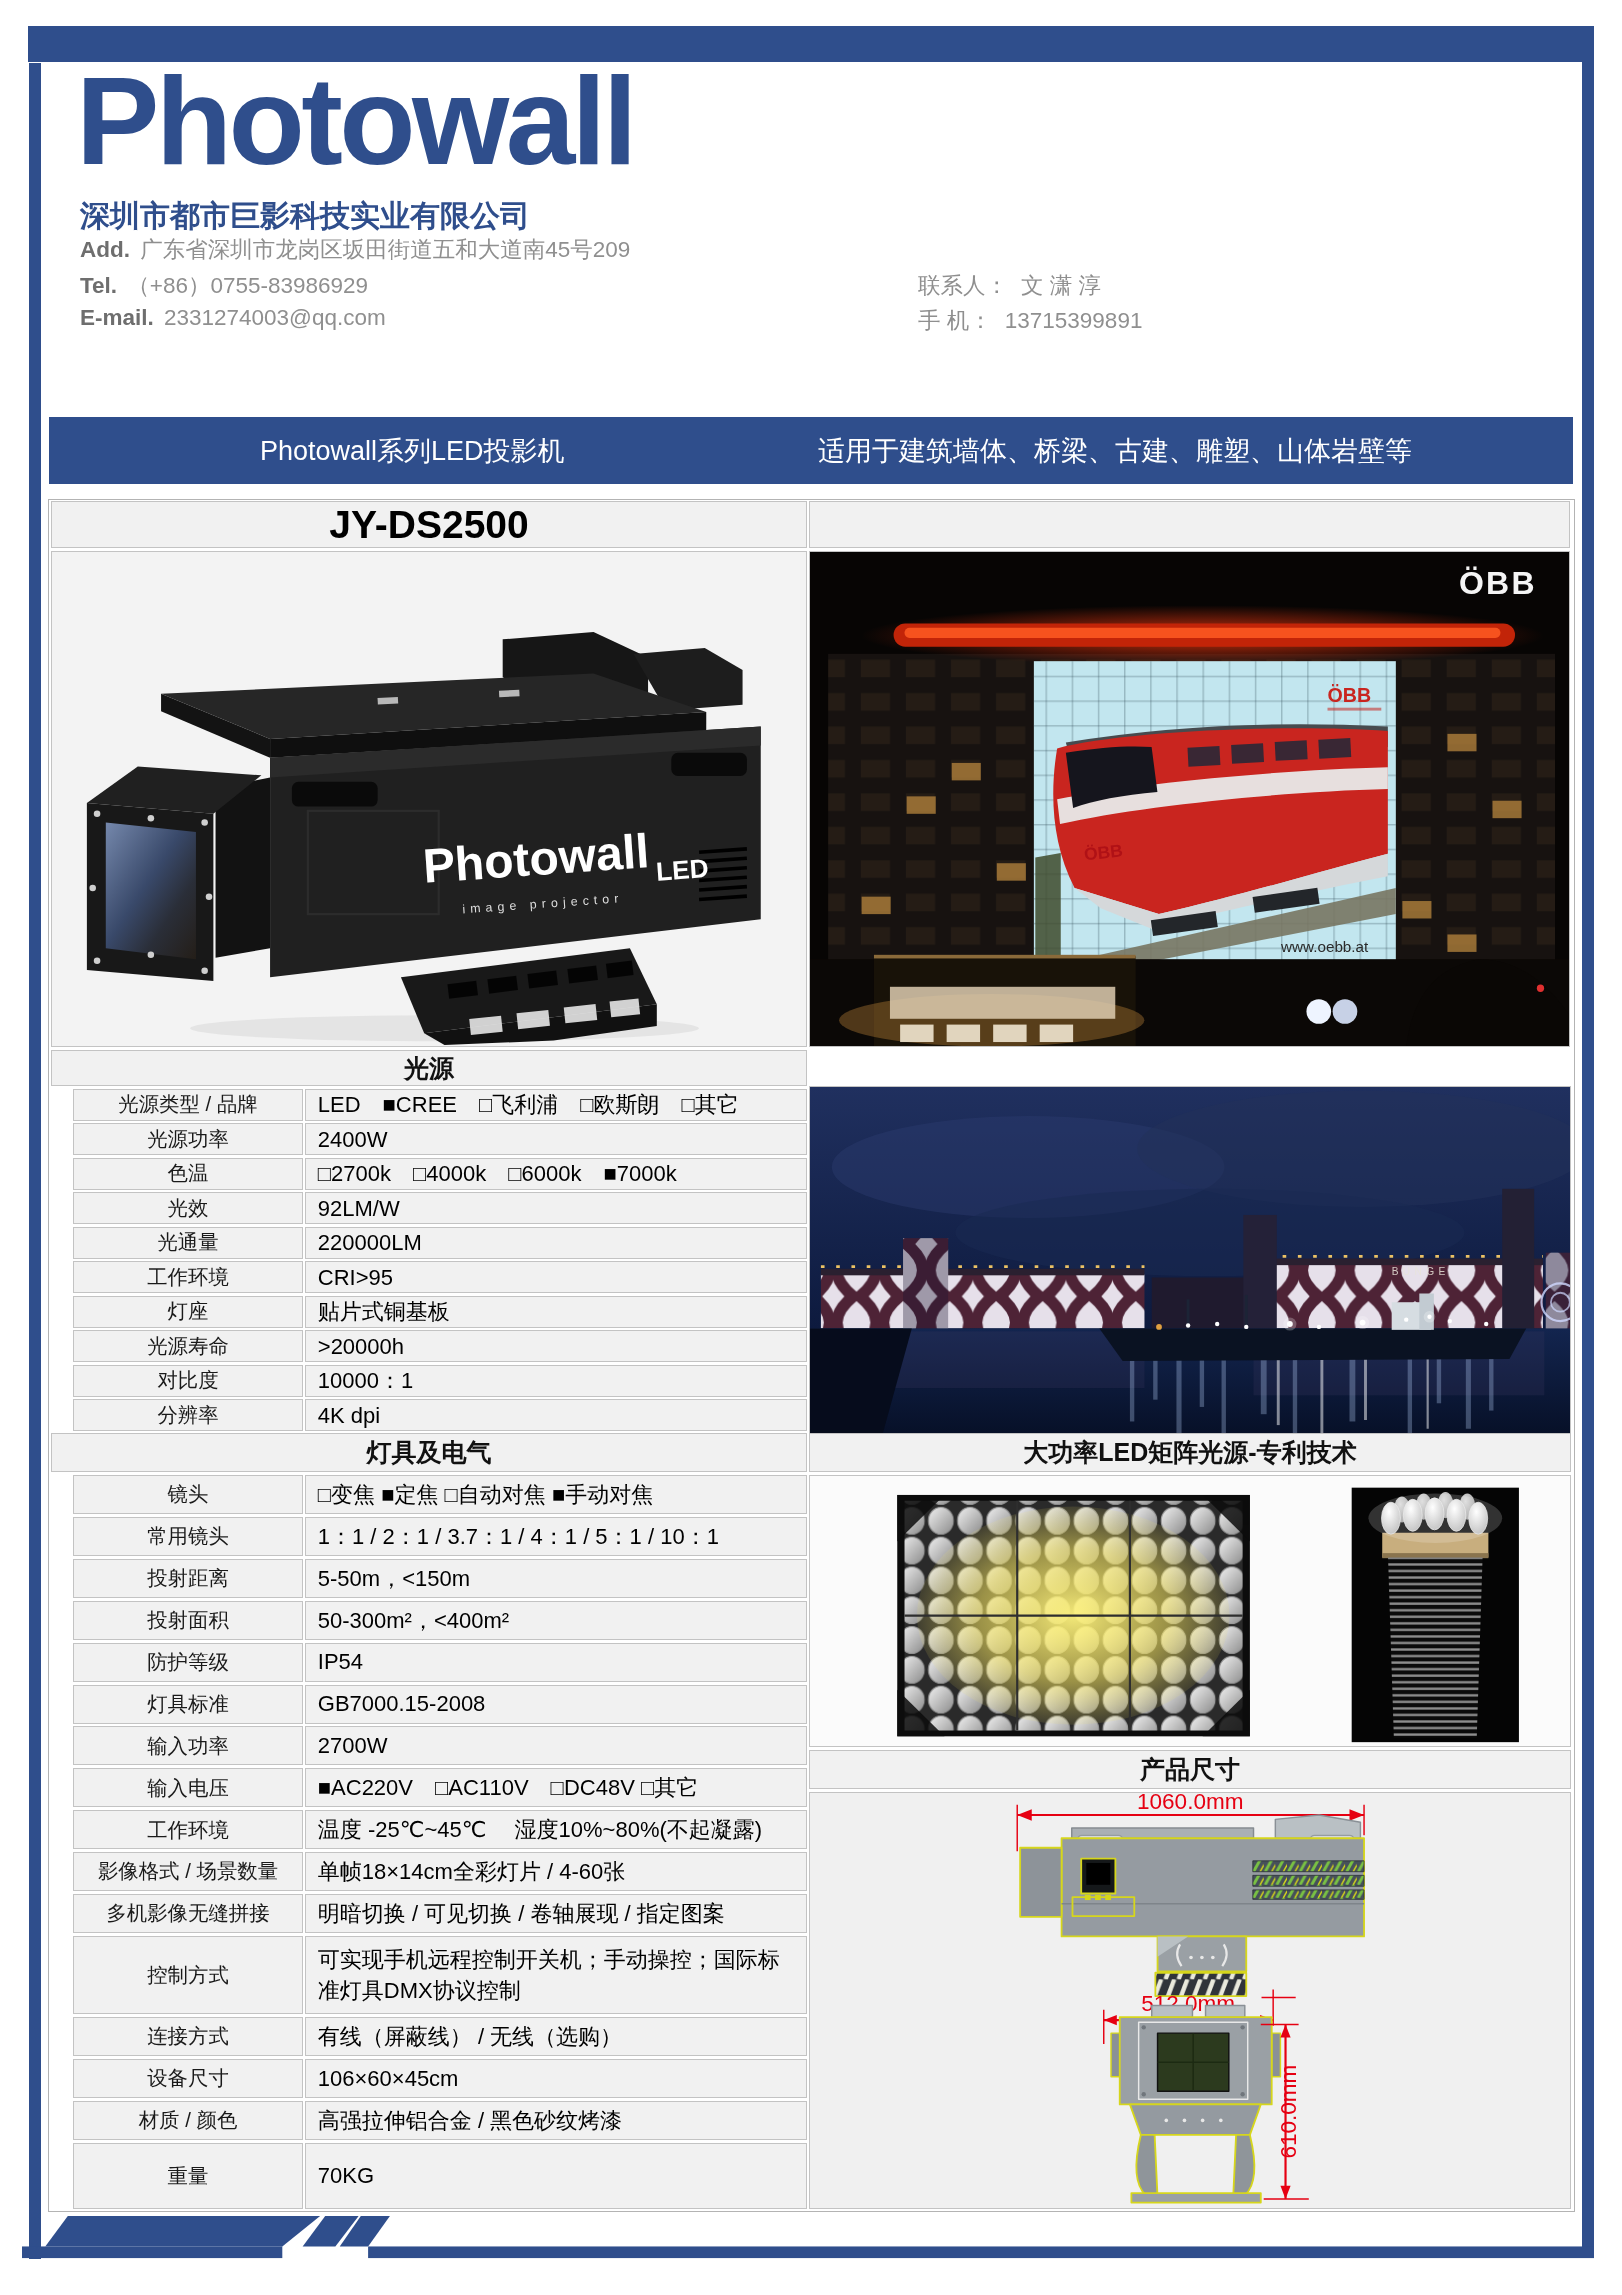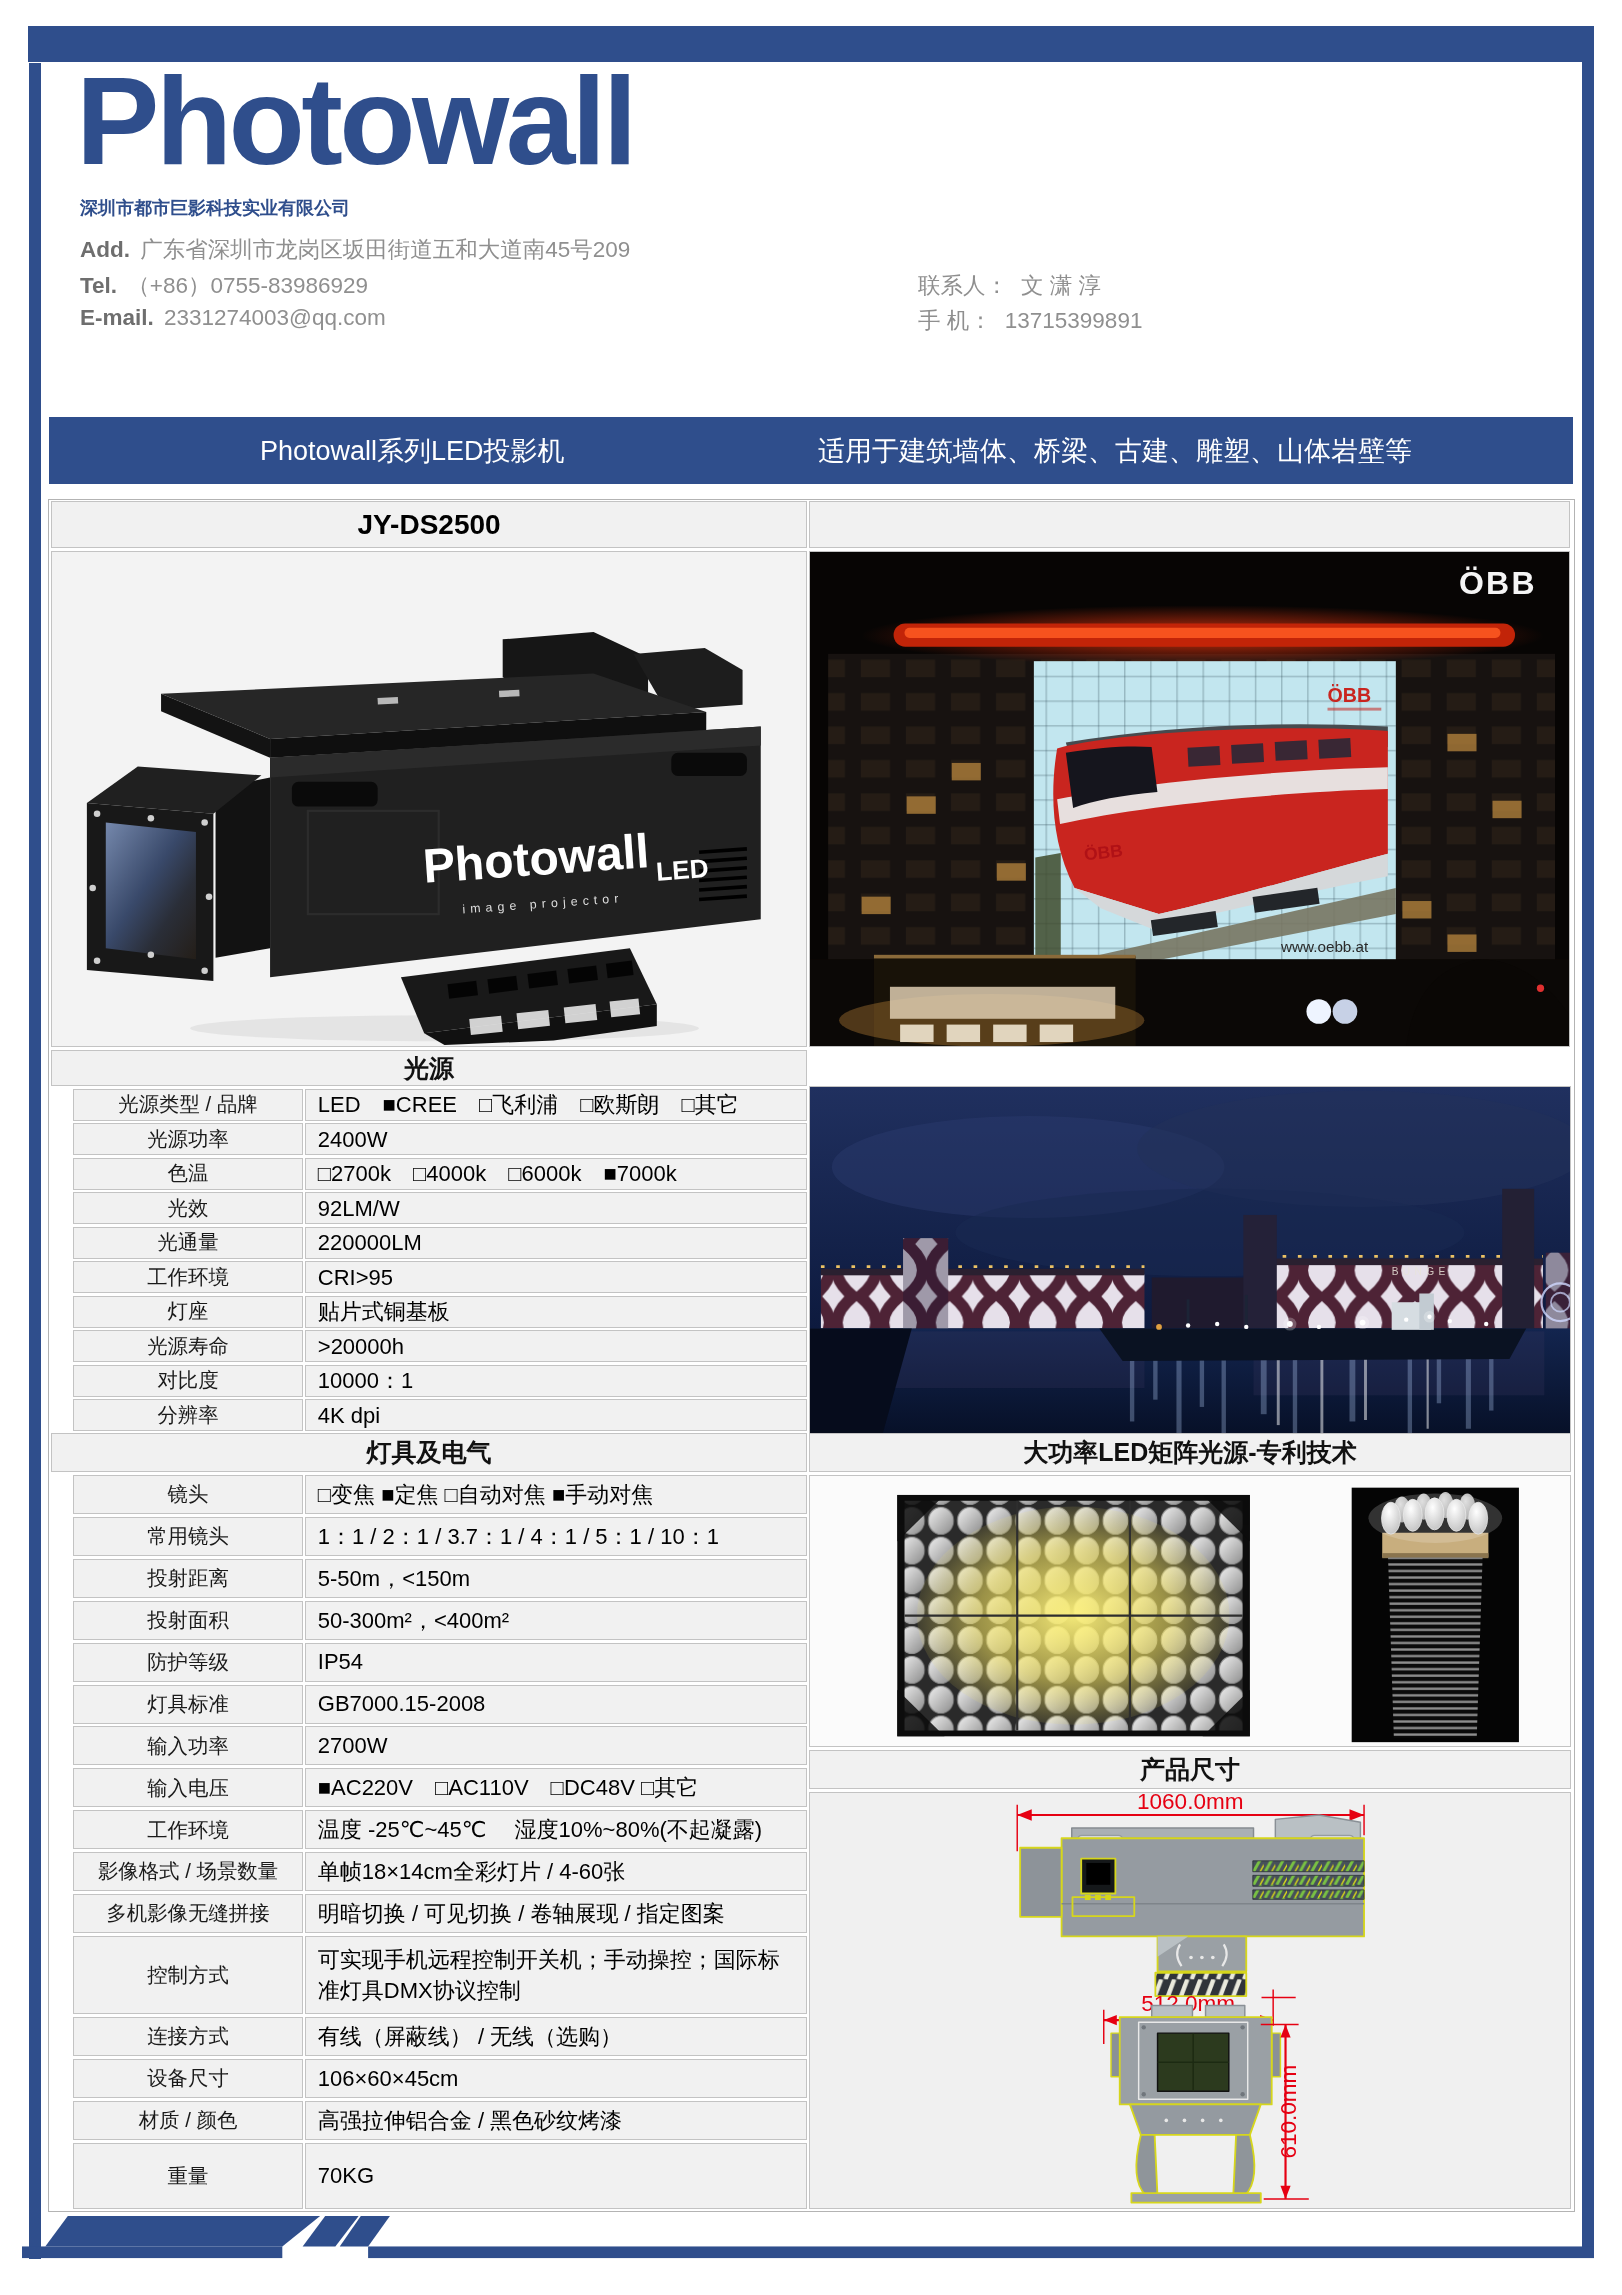--- a/index.html
+++ b/index.html
@@ -2,32 +2,32 @@
 <html style="font-size:11.6px"><head>
 <meta charset="utf-8">
 <style>
   html,body{margin:0;padding:0;background:#ffffff;}
   .page{position:relative;width:1623px;height:2295px;background:#fff;overflow:hidden;
         font-family:"Liberation Sans","DejaVu Sans",sans-serif;color:#111;}
   .abs{position:absolute;box-sizing:border-box;}
   .bluebar{background:#2F4E8C;}
   
   .logo{font-size:125px;font-weight:bold;color:#2F4E8C;letter-spacing:-3.6px;line-height:1;}
-  .company{font-size:18px;font-weight:bold;color:#2F4E8C;}
+  .company{font-size:30px;font-weight:bold;color:#2F4E8C;}
   .infoline{font-size:22.5px;color:#8f8f8f;white-space:nowrap;}
   .infoline .lab{font-weight:bold;color:#6e6e6e;margin-right:10.2px;}
   .banner{background:#2F4E8C;color:#fff;font-size:27px;margin-top:48px;}
   .banner span{position:absolute;top:50%;transform:translateY(-50%);white-space:nowrap;}
   
   .frame{border:1.5px solid #b3b3b3;background:#fff;}
   .cell{background:#f1f1f1;border:0.7px solid #c3c3c3;box-sizing:border-box;}
   .sec-header{display:flex;align-items:center;justify-content:center;
               font-weight:bold;font-size:25px;color:#111;}
   .title-cell{display:flex;align-items:center;justify-content:center;
-              font-weight:bold;font-size:28px;color:#000;}
+              font-weight:bold;font-size:39px;color:#000;}
   .spec-col{display:flex;flex-direction:column;gap:2.9px;}
   .spec-col .sec-header{flex:0 0 36px;}
   .row{display:flex;gap:2.2px;flex:1 1 0;min-height:0;margin-left:22px;}
   .row.tall{flex:2 1 0;}
   .row.grow{flex:1.7 1 0;}
   .lbl{width:230px;flex:none;display:flex;align-items:center;justify-content:center;
        font-size:20.4px;color:#1a1a1a;background:#f1f1f1;border:0.7px solid #c3c3c3;
        box-sizing:border-box;text-align:center;line-height:1.3;padding:0 4.4px;}
   .val{flex:1;display:flex;align-items:center;font-size:22px;color:#000;
        background:#f1f1f1;border:0.7px solid #c3c3c3;box-sizing:border-box;

